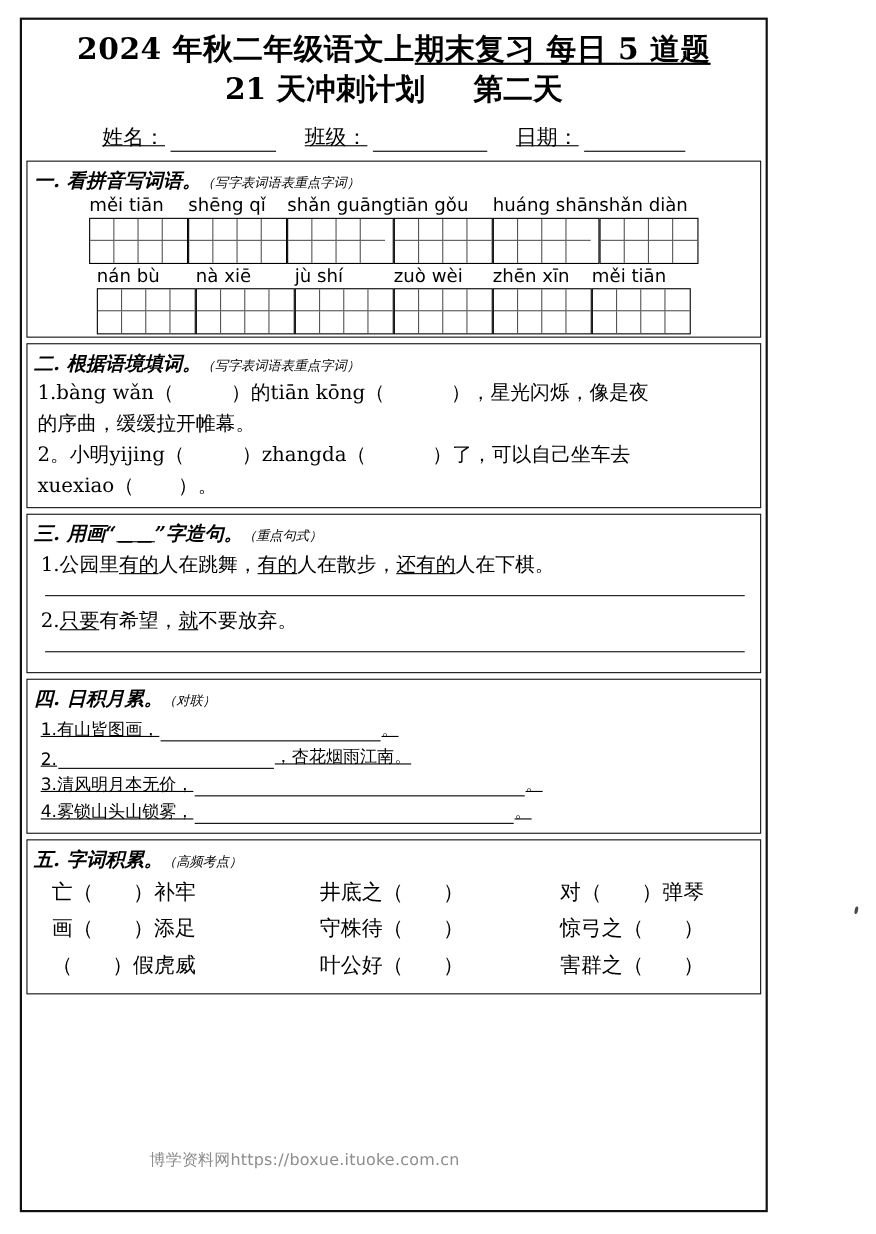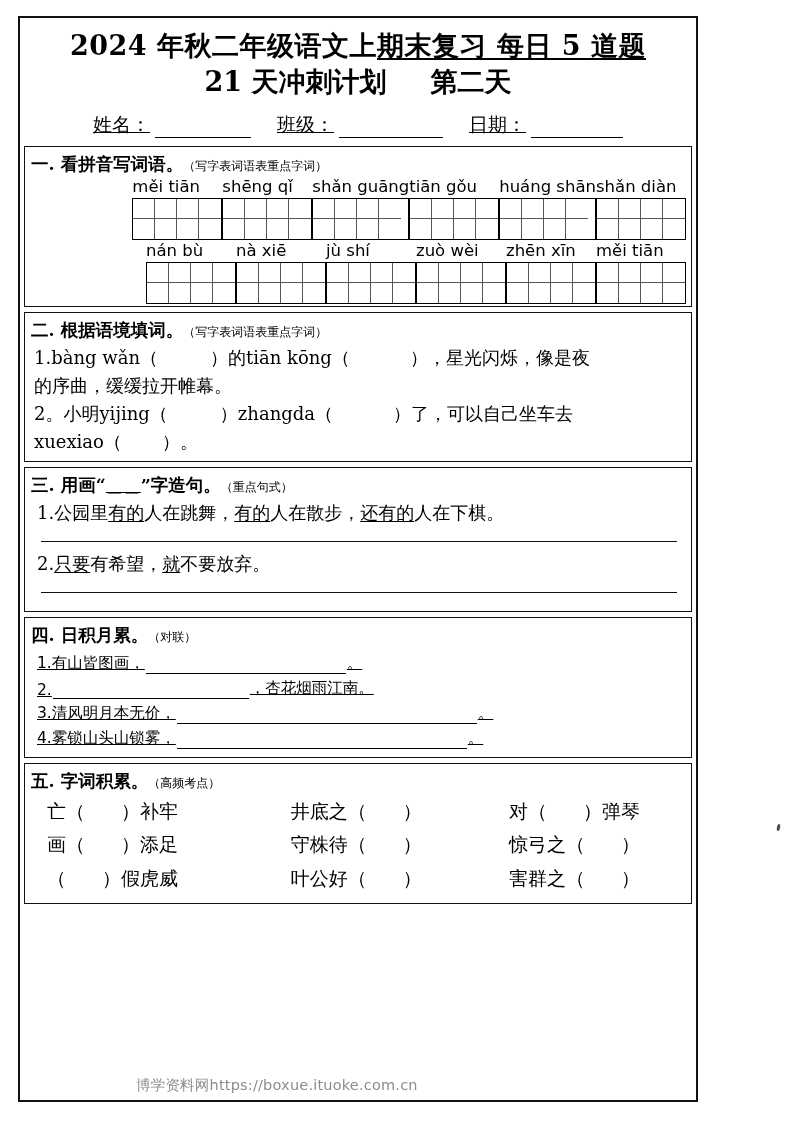--- a/index.html
+++ b/index.html
@@ -69,31 +69,32 @@
     margin: 0 4px 5px 4px;
     box-sizing: border-box;
     position: relative;
   }
   .sec-head {
     font-family: "DejaVu Serif", "Liberation Serif", serif;
     font-weight: bold;
     font-size: 17.5px;
     padding: 5px 0 2px 6px;
     white-space: nowrap;
+    font-style: italic;
   }
   .sec-head .note {
     font-weight: normal;
     font-size: 12px;
     font-family: "DejaVu Serif", "Liberation Serif", serif;
   }
 
   
   .pin-row {
     display: flex;
-    justify-content: flex-end;
+    justify-content: center;
     padding: 0 5px;
     margin-bottom: 2px;
   }
   .pin-cell { display: flex; flex-direction: column; }
   .pin-text {
     font-size: 16.5px;
     font-family: "DejaVu Sans", sans-serif;
     margin-bottom: 2px;
     white-space: nowrap;
     line-height: 1.1;
@@ -173,21 +174,21 @@
   .s5-item.c1 { width: 268px; }
   .s5-item.c2 { width: 240px; }
   .s5-item.c3 { width: 200px; }
   .s5-blank { display: inline-block; width: 36px; }
   .s5-pad { padding-bottom: 10px; }
 
   
   .watermark {
     position: absolute;
     left: 136px;
-    top: 1076px;
+    top: 1045px;
     font-family: "DejaVu Sans", sans-serif;
     font-size: 14.5px;
     color: #8d8d8d;
     white-space: nowrap;
     letter-spacing: 0.2px;
   }
   .speck {
     position: absolute;
     left: 757px; top: 806px;
     width: 3px; height: 7px;

